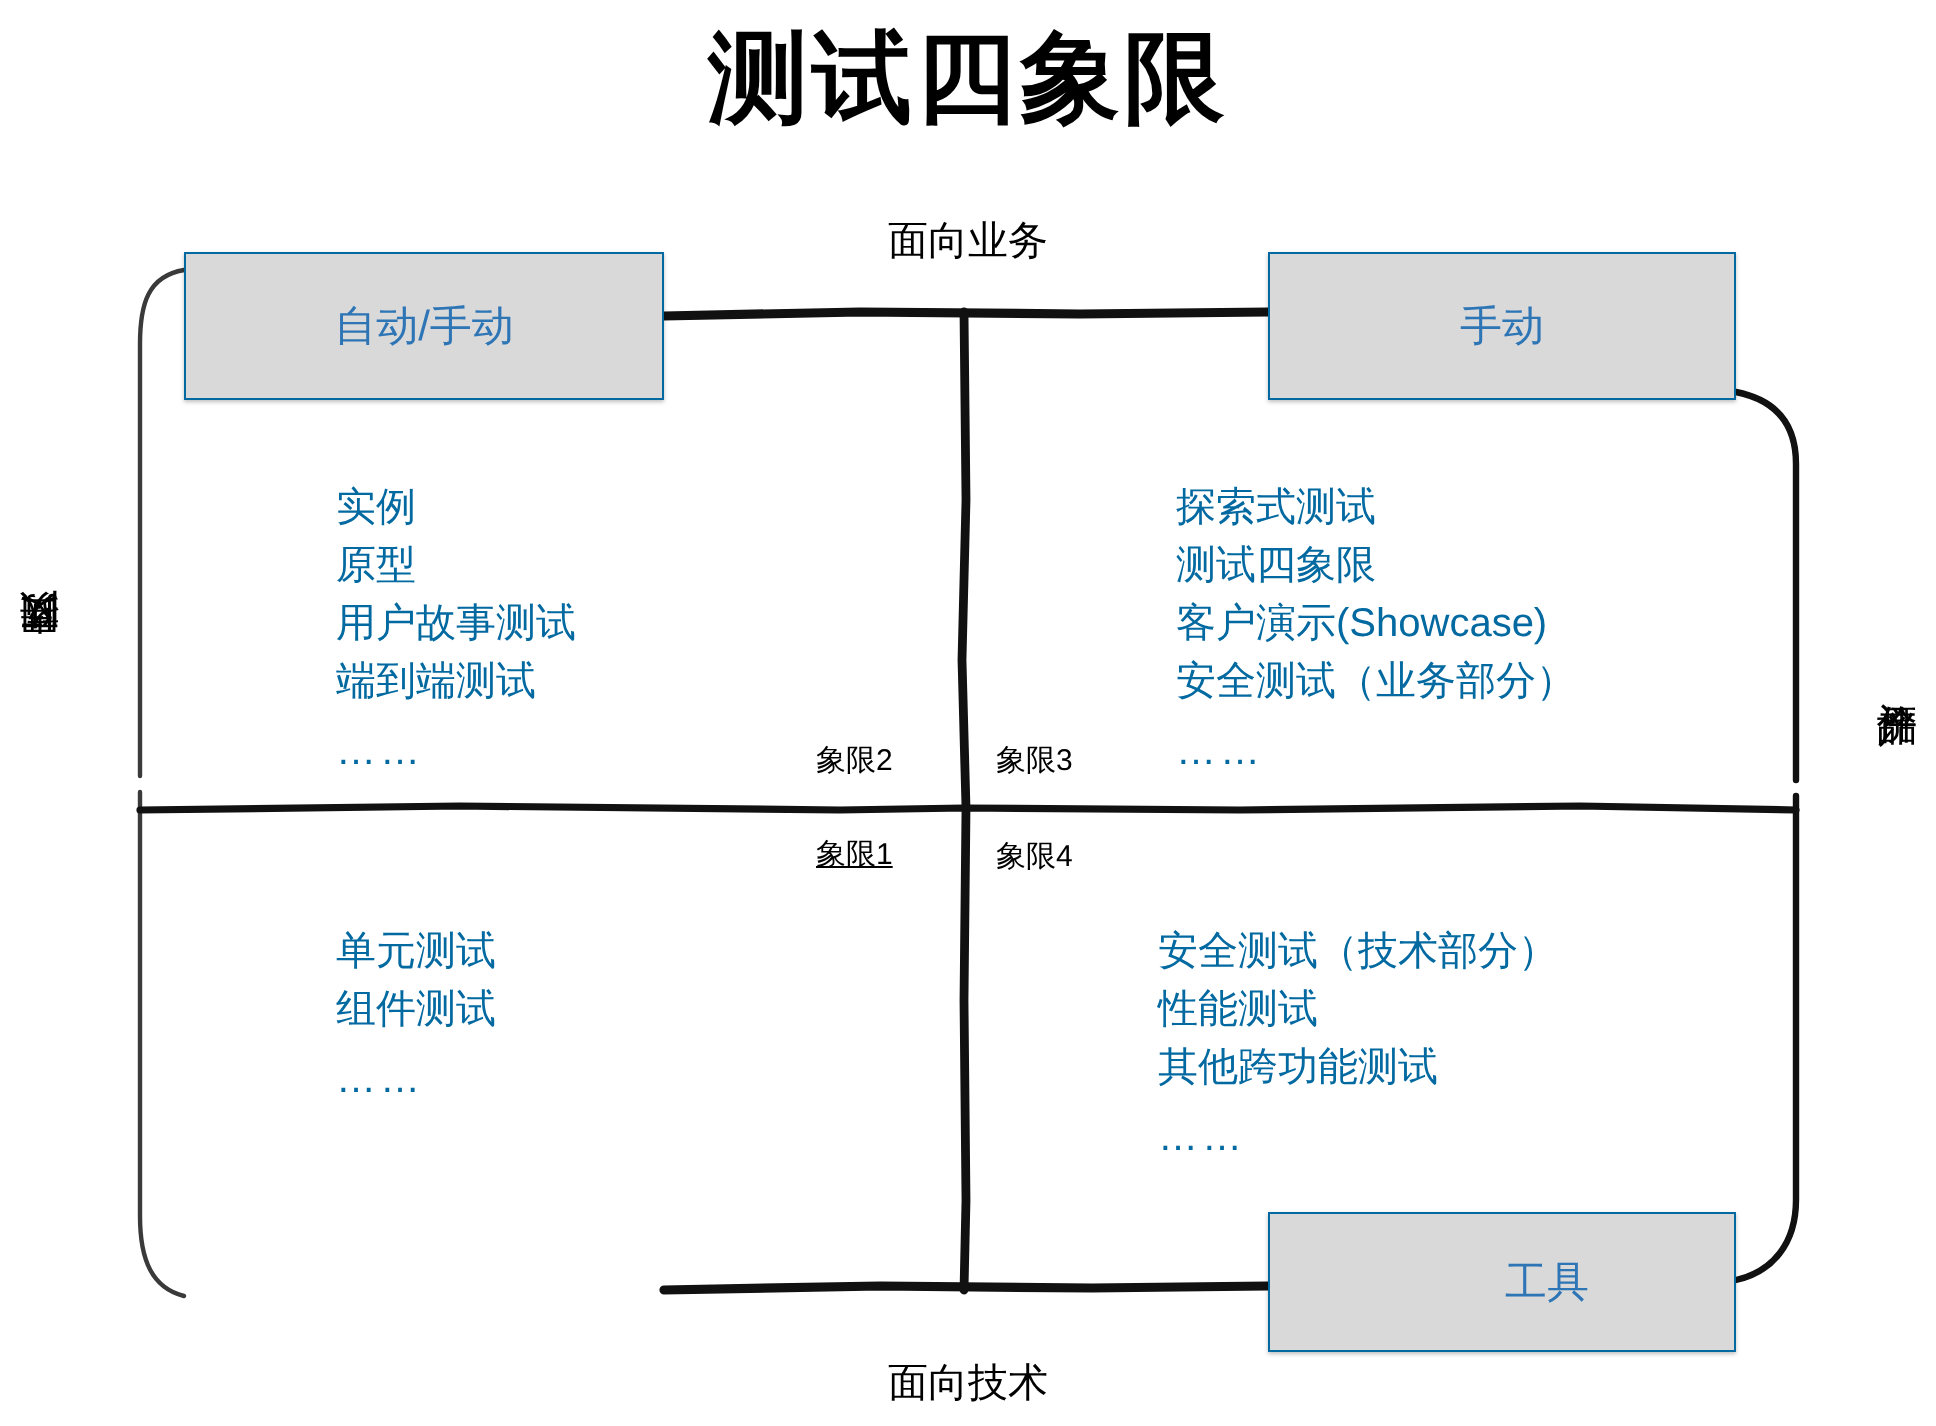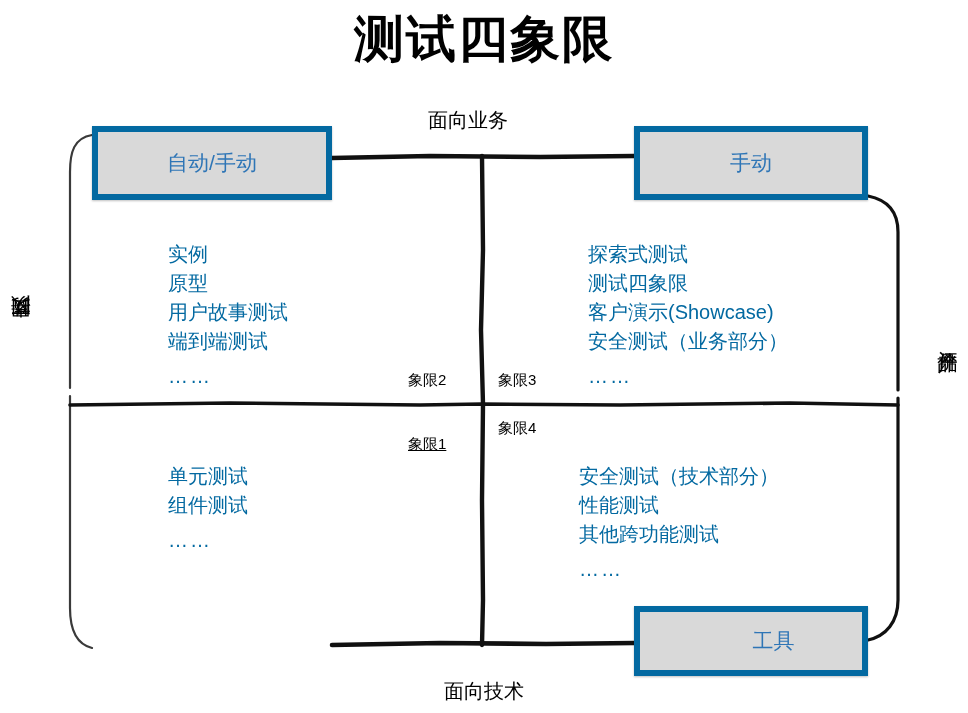--- a/index.html
+++ b/index.html
@@ -44,38 +44,38 @@
     top: 0;
     width: 968px;
     height: 713px;
     pointer-events: none;
   }
 
   
   .corner-box {
     position: absolute;
     background: #d9d9d9;
-    border: 6px solid #0369a1;
+    border: 1px solid #0369a1;
     box-sizing: border-box;
     display: flex;
     align-items: center;
     justify-content: center;
     font-size: 21px;
     color: #2e75b6;
     box-shadow: 0 1px 2px rgba(0,0,0,0.25);
   }
   .box-tl { left: 92px;  top: 126px; width: 240px; height: 74px; }
   .box-tr { left: 634px; top: 126px; width: 234px; height: 74px; }
   .box-bl { left: 92px;  top: 606px; width: 240px; height: 70px; }
   .box-br { left: 634px; top: 606px; width: 234px; height: 70px; padding-left: 45px; }
 
   
   .axis-top {
     position: absolute;
-    left: 344px;
+    left: 360px;
     top: 107px;
     width: 248px;
     text-align: center;
     font-size: 20px;
     color: #000;
   }
   .axis-bottom {
     position: absolute;
     left: 360px;
     top: 678px;
@@ -128,21 +128,21 @@
 
   
   .quad-tag {
     position: absolute;
     font-size: 15px;
     color: #000;
     white-space: nowrap;
   }
   .tag-q2 { left: 408px; top: 371px; }
   .tag-q3 { left: 498px; top: 371px; }
-  .tag-q1 { left: 408px; top: 435px; text-decoration: underline; }
+  .tag-q1 { left: 408px; top: 418px; text-decoration: underline; }
   .tag-q4 { left: 498px; top: 419px; }
 </style>
 </head>
 <body>
 
 <div class="title">测试四象限</div>
 
 <div class="diagram">
 
   <svg class="sketch-svg" viewBox="0 0 968 713" xmlns="http://www.w3.org/2000/svg">

